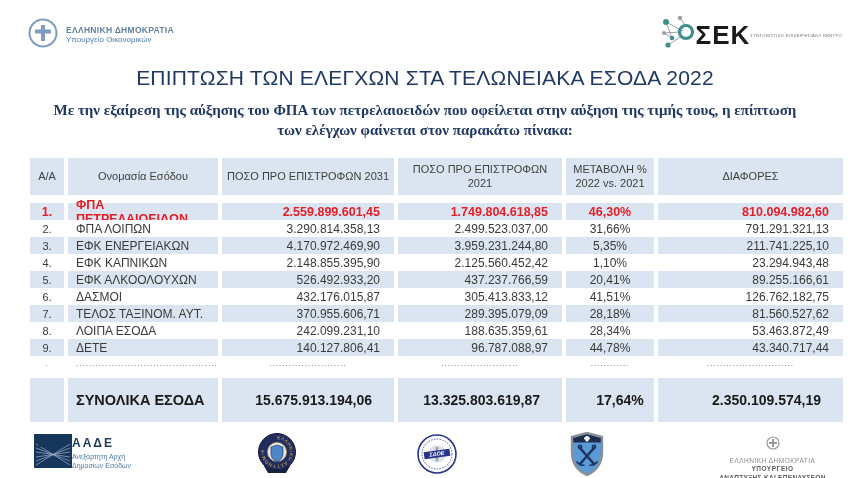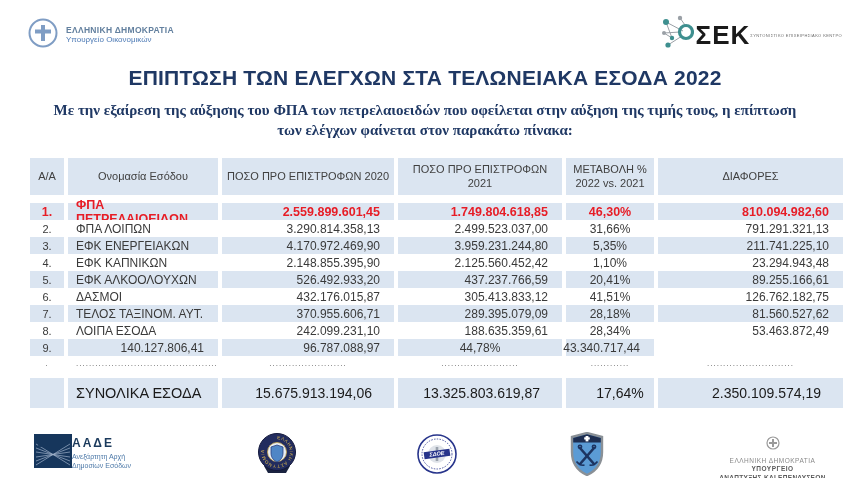--- a/index.html
+++ b/index.html
@@ -12,21 +12,21 @@
   .brand-left .l1{font-size:8.5px;font-weight:bold;color:#63809f;letter-spacing:.3px;}
   .brand-left .l2{font-size:8px;color:#4d7ab5;}
 
   .brand-right{position:absolute;right:8px;top:14px;display:flex;align-items:center;gap:2px;}
   .sek-txt{display:flex;flex-direction:row;align-items:center;line-height:1;}
   .sek-name{font-size:26px;font-weight:bold;color:#1a1a1a;letter-spacing:1px;}
   .sek-sub{font-size:4px;color:#6b6b6b;letter-spacing:.4px;margin-top:1px;white-space:nowrap;}
 
   
   .title{position:absolute;left:0;right:0;top:66px;text-align:center;
-         font-size:21px;font-weight:bold;color:#1f3864;letter-spacing:.2px;}
+         font-size:21px;font-weight:normal;color:#1f3864;letter-spacing:.2px;}
   .subtitle{position:absolute;left:45px;right:45px;top:101px;text-align:center;
             font-size:15px;font-weight:bold;color:#1f3864;line-height:1.3;font-family:Liberation Serif, serif;}
 
   
   .tbl{position:absolute;left:30px;top:158px;width:813px;}
   .trow{display:grid;grid-template-columns:34px 150px 172px 164px 88px 1fr;column-gap:4px;border-radius:8px;}
   .trow > div{display:flex;align-items:center;background:#fff;}
   .trow.blue > div{background:#dbe5f1;}
   .thead > div{background:#dbe5f1;min-height:37px;justify-content:center;text-align:center;
                font-size:11px;color:#404040;line-height:1.2;padding:2px 2px;box-sizing:border-box;}
@@ -35,21 +35,21 @@
   .drow > div{height:17px;font-size:12px;color:#3a3a3a;box-sizing:border-box;}
   .drow .num{justify-content:center;font-size:11px;}
   .drow .name{padding-left:8px;}
   .drow .money{justify-content:flex-end;padding-right:14px;text-align:right;}
   .drow .pct{justify-content:center;}
   .drow.red > div{color:#e71d26;font-weight:bold;font-size:12.5px;}
   .dotrow > div{height:15px;font-size:8px;color:#4a4a4a;letter-spacing:1px;overflow:hidden;white-space:nowrap;}
   .dotrow .num{justify-content:center;}
   .dotrow .name{padding-left:8px;}
   .dotrow .mid{justify-content:center;}
-  .totrow > div{height:30px;font-size:14px;font-weight:normal;color:#1a1a1a;box-sizing:border-box;}
+  .totrow > div{height:44px;font-size:14px;font-weight:bold;color:#1a1a1a;box-sizing:border-box;}
   .totrow .name{padding-left:8px;font-size:14.5px;}
   .totrow .money{justify-content:flex-end;padding-right:22px;}
   .totrow .pct{justify-content:center;padding-left:20px;}
 
   
   .footer{position:absolute;left:0;right:0;top:432px;height:46px;}
   .aade{position:absolute;left:34px;top:2px;display:flex;align-items:flex-start;}
   .aade .txt{display:flex;flex-direction:column;line-height:1.3;margin-top:2px;}
   .aade .abbr{font-size:12px;font-weight:bold;color:#1b3a5c;letter-spacing:2px;}
   .aade .sub{font-size:7px;color:#4d79a8;}
@@ -107,21 +107,21 @@
   </div>
 
   <div class="title">ΕΠΙΠΤΩΣΗ ΤΩΝ ΕΛΕΓΧΩΝ ΣΤΑ ΤΕΛΩΝΕΙΑΚΑ ΕΣΟΔΑ 2022</div>
   <div class="subtitle">Με την εξαίρεση της αύξησης του ΦΠΑ των πετρελαιοειδών που οφείλεται στην αύξηση της τιμής τους, η επίπτωση των ελέγχων φαίνεται στον παρακάτω πίνακα:</div>
 
   <div class="tbl">
 
     <div class="trow thead">
       <div>Α/Α</div>
       <div>Ονομασία Εσόδου</div>
-      <div>ΠΟΣΟ ΠΡΟ ΕΠΙΣΤΡΟΦΩΝ 2020</div>
+      <div>ΠΟΣΟ ΠΡΟ ΕΠΙΣΤΡΟΦΩΝ 2031</div>
       <div>ΠΟΣΟ ΠΡΟ ΕΠΙΣΤΡΟΦΩΝ 2021</div>
       <div>ΜΕΤΑΒΟΛΗ % 2022 vs. 2021</div>
       <div>ΔΙΑΦΟΡΕΣ</div>
     </div>
 
     <div class="spacer8"></div>
 
     <div class="trow drow red blue">
       <div class="num">1.</div>
       <div class="name">ΦΠΑ ΠΕΤΡΕΛΑΙΟΕΙΔΩΝ</div>
@@ -189,20 +189,21 @@
       <div class="num">8.</div>
       <div class="name">ΛΟΙΠΑ  ΕΣΟΔΑ</div>
       <div class="money">242.099.231,10</div>
       <div class="money">188.635.359,61</div>
       <div class="pct">28,34%</div>
       <div class="money">53.463.872,49</div>
     </div>
 
     <div class="trow drow blue">
       <div class="num">9.</div>
+      <div class="name">ΔΕΤΕ</div>
       <div class="money">140.127.806,41</div>
       <div class="money">96.787.088,97</div>
       <div class="pct">44,78%</div>
       <div class="money">43.340.717,44</div>
     </div>
 
     <div class="trow dotrow">
       <div class="num">.</div>
       <div class="name">..............................................</div>
       <div class="mid">........................</div>

